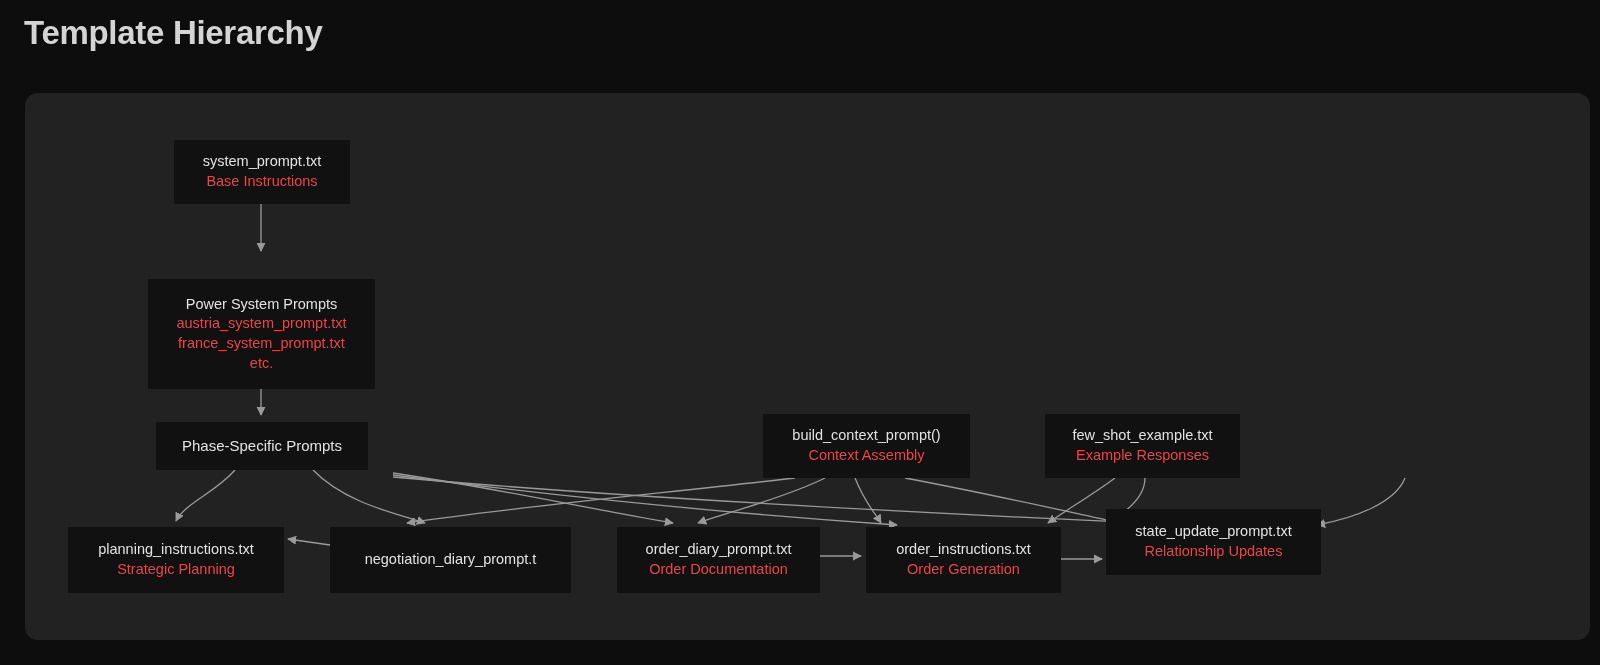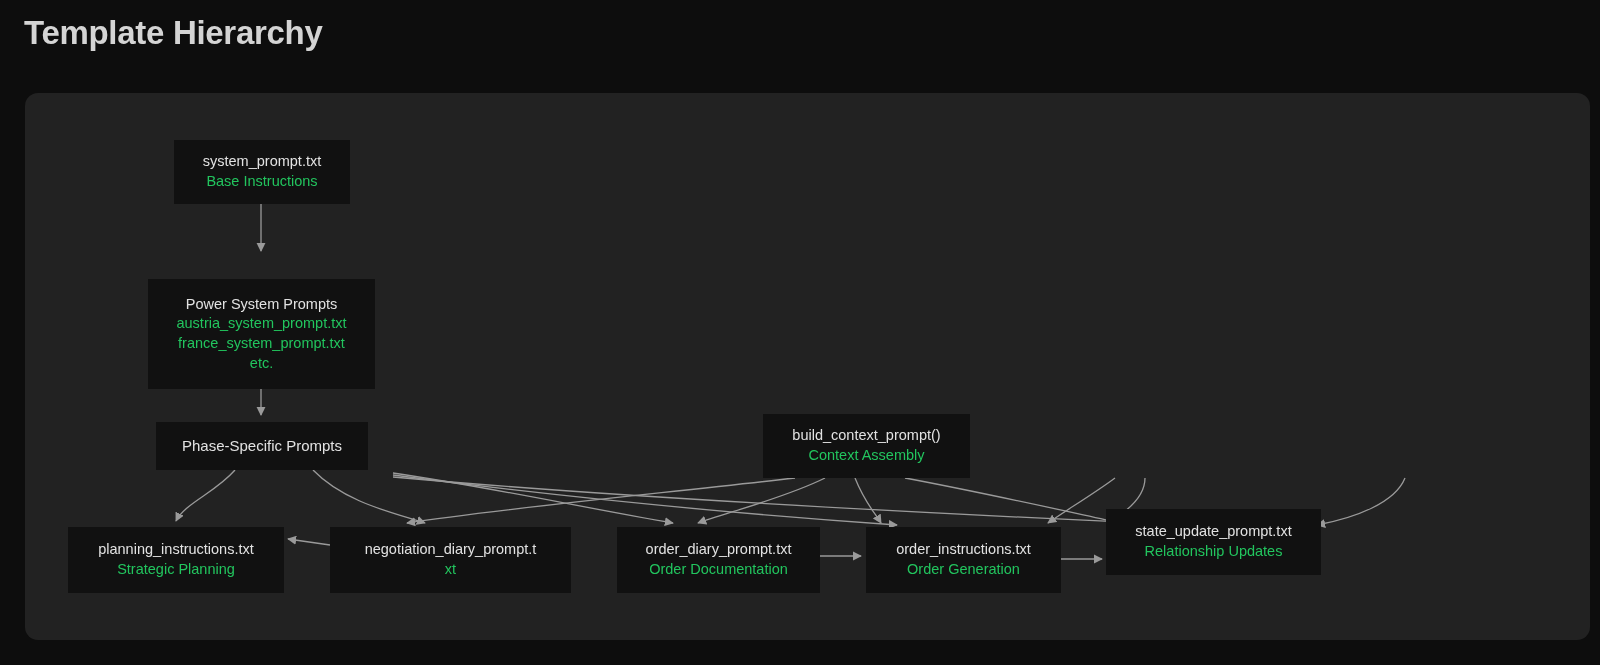--- a/index.html
+++ b/index.html
@@ -60,21 +60,21 @@
   }
   .node .line {
     display: block;
     width: 100%;
     font-size: 14.5px;
     color: #e2e2e2;
     white-space: normal;
     overflow-wrap: break-word;
   }
   .node .line.sub {
-    color: #22c55e;
+    color: #ef4444;
   }
   .node.single .line {
     font-size: 15px;
   }
 </style>
 </head>
 <body>
 
 <div class="page">
 
@@ -130,30 +130,33 @@
 
     <div class="node single" style="left:131px; top:329px; width:212px; height:48px;">
       <span class="line">Phase-Specific Prompts</span>
     </div>
 
     <div class="node" style="left:738px; top:321px; width:207px; height:64px;">
       <span class="line">build_context_prompt()</span>
       <span class="line sub">Context Assembly</span>
     </div>
 
+    <div class="node" style="left:1020px; top:321px; width:195px; height:64px;">
+      <span class="line">few_shot_example.txt</span>
+      <span class="line sub">Example Responses</span>
+    </div>
 
 
     <div class="node" style="left:43px; top:434px; width:216px; height:66px;">
       <span class="line">planning_instructions.txt</span>
       <span class="line sub">Strategic Planning</span>
     </div>
 
     <div class="node" style="left:305px; top:434px; width:241px; height:66px;">
       <span class="line">negotiation_diary_prompt.t</span>
-      <span class="line sub">xt</span>
     </div>
 
     <div class="node" style="left:592px; top:434px; width:203px; height:66px;">
       <span class="line">order_diary_prompt.txt</span>
       <span class="line sub">Order Documentation</span>
     </div>
 
     <div class="node" style="left:841px; top:434px; width:195px; height:66px;">
       <span class="line">order_instructions.txt</span>
       <span class="line sub">Order Generation</span>

